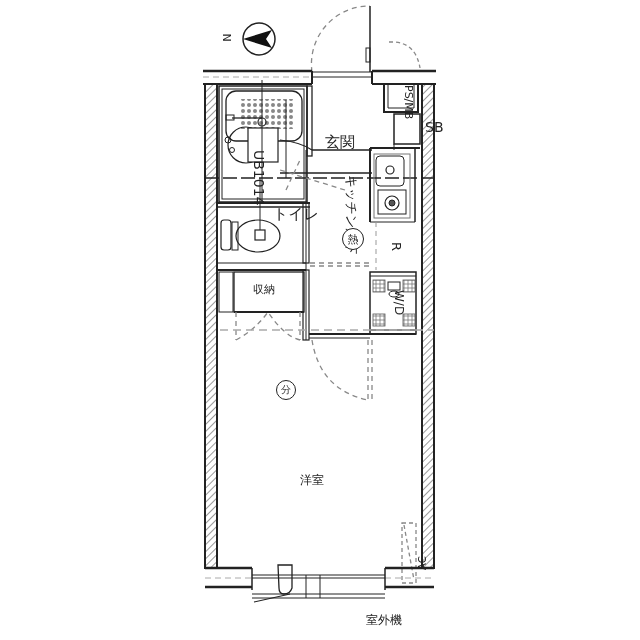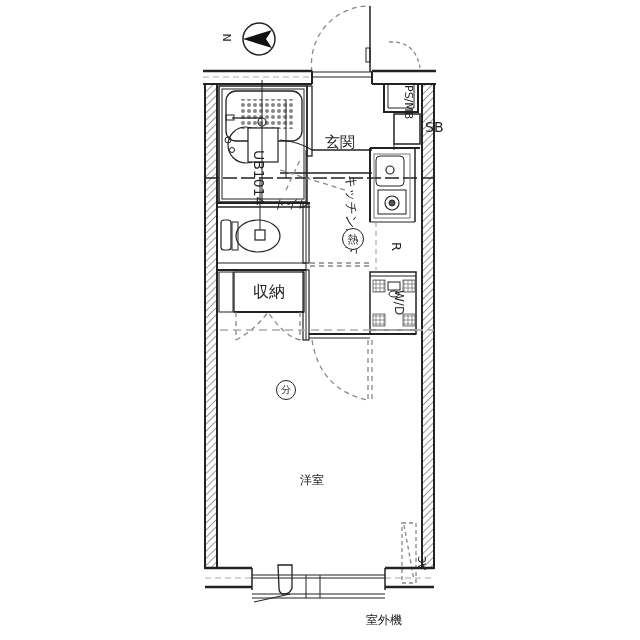--- a/index.html
+++ b/index.html
@@ -179,25 +179,25 @@
     <path d="M254 602 L290 594" stroke-width="1.2"></path>
   </g>
 </svg>
 
 <div class="lbl" style="left:222px; top:32px; font-size:11px; transform:rotate(90deg);">N</div>
 
 <div class="lbl" style="left:325px; top:123px;margin-top:12px;">玄関</div>
 <div class="lbl" style="left:390px; top:120px; font-size:14px;margin-left:35px;">SB</div>
 <div class="lbl lbl-sm" style="left:387px; top:85px; font-size:11px; transform:rotate(90deg); transform-origin:left top; left:414px;">PS/MB</div>
 <div class="lbl" style="left:266px; top:150px; font-size:14px; transform:rotate(90deg); transform-origin:left top;">UB1014</div>
-<div class="lbl" style="left:273px; top:198px; font-size:12px;font-style:italic;">トイレ</div>
+<div class="lbl" style="left:273px; top:207px; font-size:15px;">トイレ</div>
 <div class="lbl" style="left:358px; top:175px; font-size:13px; transform:rotate(90deg); transform-origin:left top; width:auto;">キッチン廊下</div>
 <div class="lbl" style="left:392px; top:240px; font-size:13px; transform:rotate(90deg);">R</div>
 <div class="lbl" style="left:405px; top:290px; font-size:12px; transform:rotate(90deg); transform-origin:left top;">W/D</div>
-<div class="lbl" style="left:253px; top:284px; font-size:16px;">収納</div>
+<div class="lbl" style="left:253px; top:284px; font-size:11px;">収納</div>
 <div class="lbl" style="left:300px; top:474px; font-size:12px;">洋室</div>
 <div class="lbl" style="left:418px; top:570px; font-size:10px; transform:rotate(-90deg); transform-origin:left top;">AC</div>
 <div class="lbl" style="left:366px; top:614px; font-size:12px;">室外機</div>
 
 <div class="circle-sym" style="left:342px; top:228px; width:22px; height:22px;">
   <span style="font-size:11px;">熱</span>
 </div>
 <div class="circle-sym" style="left:276px; top:380px;">
   <span style="font-size:10px;">分</span>
 </div>

